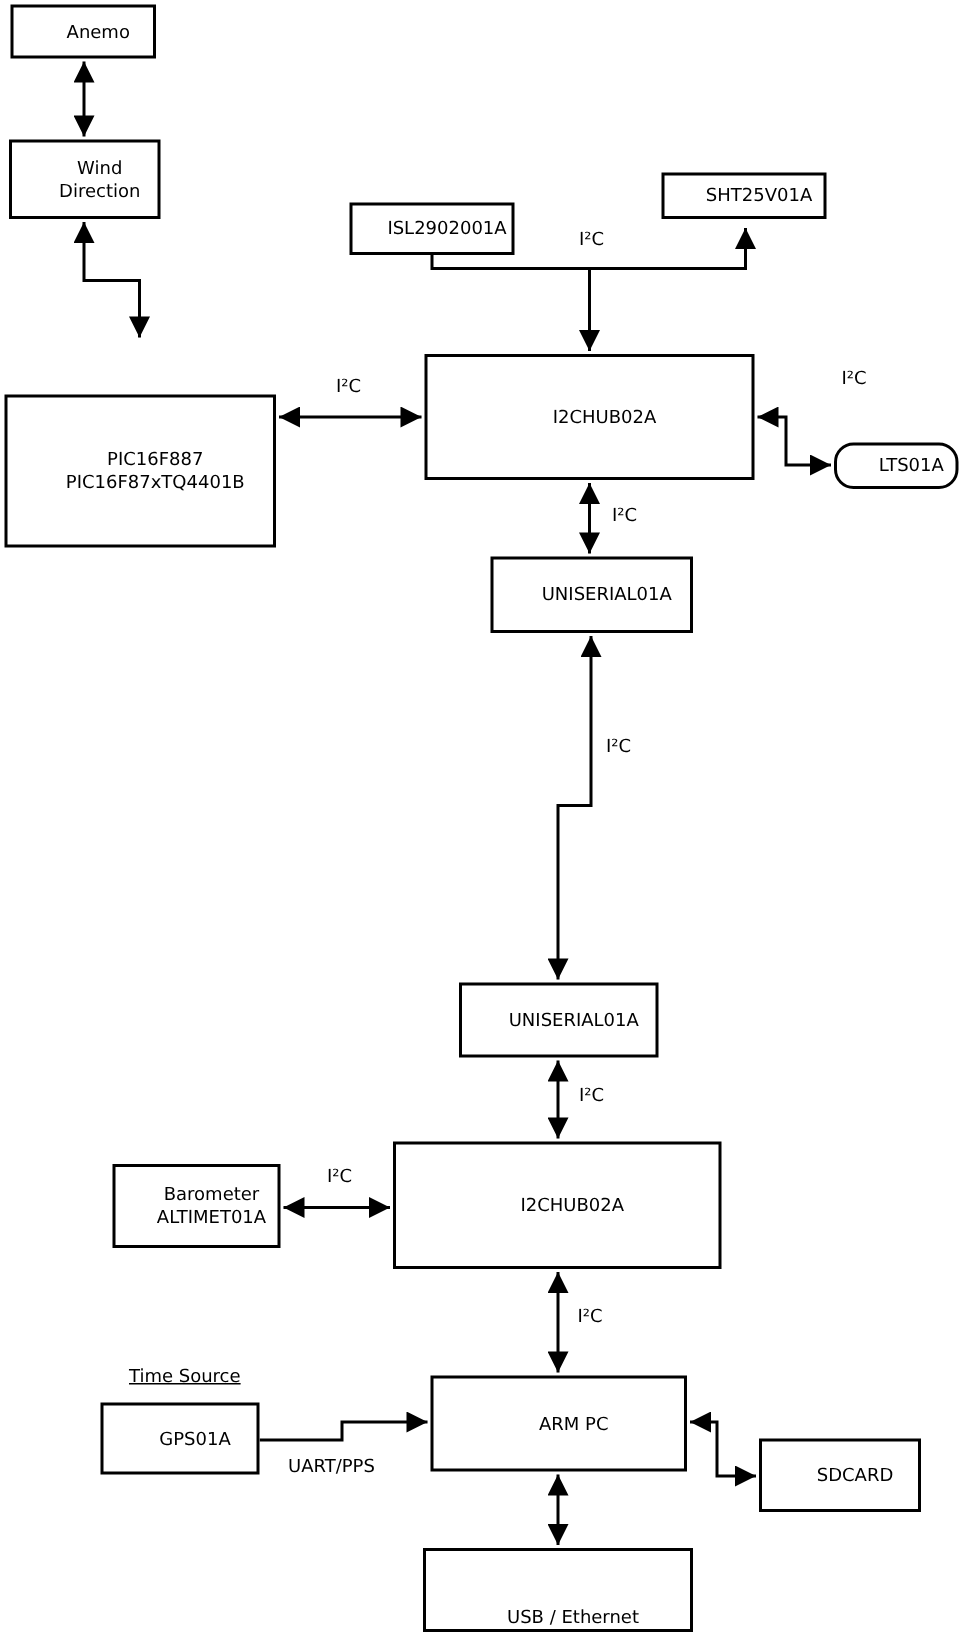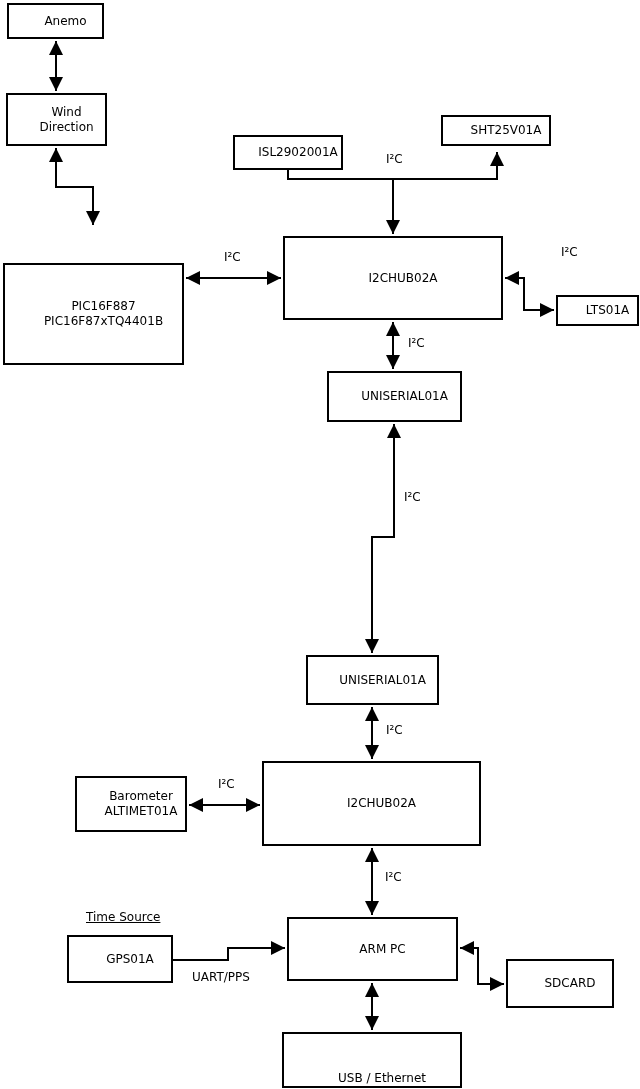--- a/index.html
+++ b/index.html
@@ -33,21 +33,21 @@
     white-space:nowrap;
   }
   #wires{position:absolute;left:0;top:0;}
   
   #n-anemo  {left:7;  left:7px;  top:3px;   width:97px;  height:36px;}
   #n-wind   {left:6px;  top:93px;  width:101px; height:53px;text-align:right;}
   #n-pic    {left:3px;  top:227px; width:181px; height:102px;margin-top:36px;}
   #n-isl    {left:233px;top:115px; width:110px; height:35px;margin-top:20px;}
   #n-sht    {left:441px;top:115px; width:110px; height:31px;}
   #n-hub1   {left:283px;top:236px; width:220px; height:84px;}
-  #n-lts    {left:556px;top:295px; width:83px;  height:31px;}
+  #n-lts    {left:556px;top:295px; width:83px;  height:31px;border-radius:13px;}
   #n-uni1   {left:327px;top:371px; width:135px; height:51px;}
   #n-uni2   {left:306px;top:655px; width:133px; height:50px;}
   #n-hub2   {left:262px;top:761px; width:219px; height:85px;}
   #n-baro   {left:75px; top:776px; width:112px; height:56px;}
   #n-gps    {left:67px; top:935px; width:106px; height:48px;}
   #n-armpc  {left:287px;top:917px; width:171px; height:64px;align-items:center;}
   #n-sdcard {left:506px;top:959px; width:108px; height:49px;}
   #n-usb    {left:282px;top:1032px;width:180px; height:56px;justify-content:flex-end;}
   
   #l-i2c-pic-hub1 {left:224px; top:250px;}

